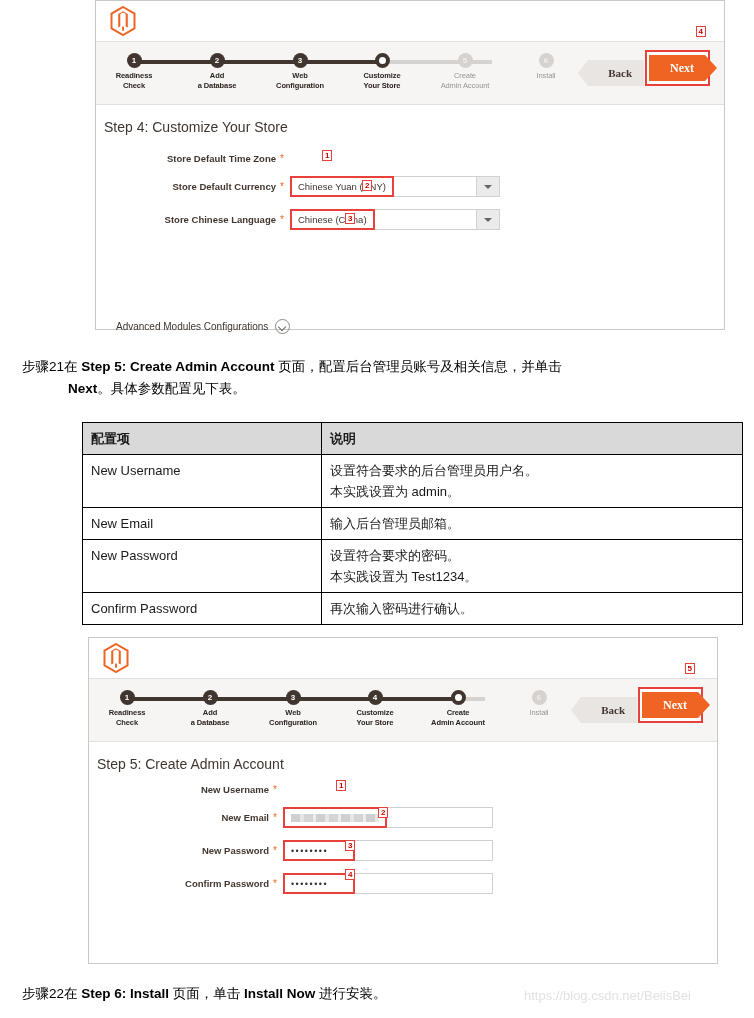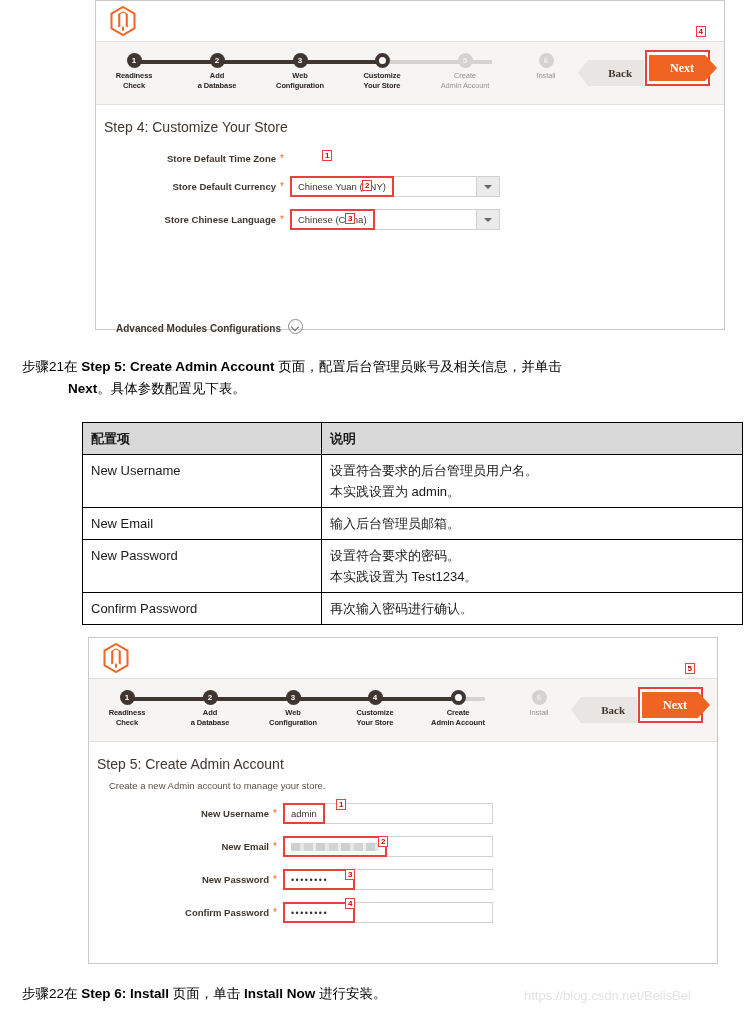--- a/index.html
+++ b/index.html
@@ -266,24 +266,24 @@
       #e6e6e6 9px, #e6e6e6 13px,
       #d4d4d4 13px, #d4d4d4 22px,
       #ededed 22px, #ededed 25px);
     filter: blur(0.6px);
   }
   .mg-adv {
     position: absolute;
     left: 20px;
     bottom: 10px;
     font-size: 10px;
-    font-weight: bold;
+    font-weight: normal;
     color: #41362f;
     display: flex;
-    align-items: flex-end;
+    align-items: center;
   }
   .mg-adv-ico {
     margin-left: 7px;
     width: 13px;
     height: 13px;
     border: 1px solid #8e8a87;
     border-radius: 50%;
     position: relative;
   }
   .mg-adv-ico::after {
@@ -564,28 +564,24 @@
     <div class="mg-nav">
       <div class="mg-back">Back</div>
       <div class="mg-next-hl">
         <div class="mg-next">Next</div>
       </div>
     </div>
   </div>
 
   <div class="mg-body" style="height:222px;">
     <div class="mg-title">Step 5: Create Admin Account</div>
-    <div class="mg-sub">Create a new Admin account to manage your store.</div>
 
     <div class="mg-field" style="margin-top:12px;">
       <div class="mg-label">New Username</div>
       <div class="mg-req">*</div>
-      <div class="mg-input">
-        <div class="mg-val-hl">admin</div>
-      </div>
       <div class="anno-badge" style="left:247px; top:-4px;">1</div>
     </div>
 
     <div class="mg-field">
       <div class="mg-label">New Email</div>
       <div class="mg-req">*</div>
       <div class="mg-input">
         <div class="mg-val-hl" style="width:104px;">
           <div class="mg-blur"></div>
         </div>

